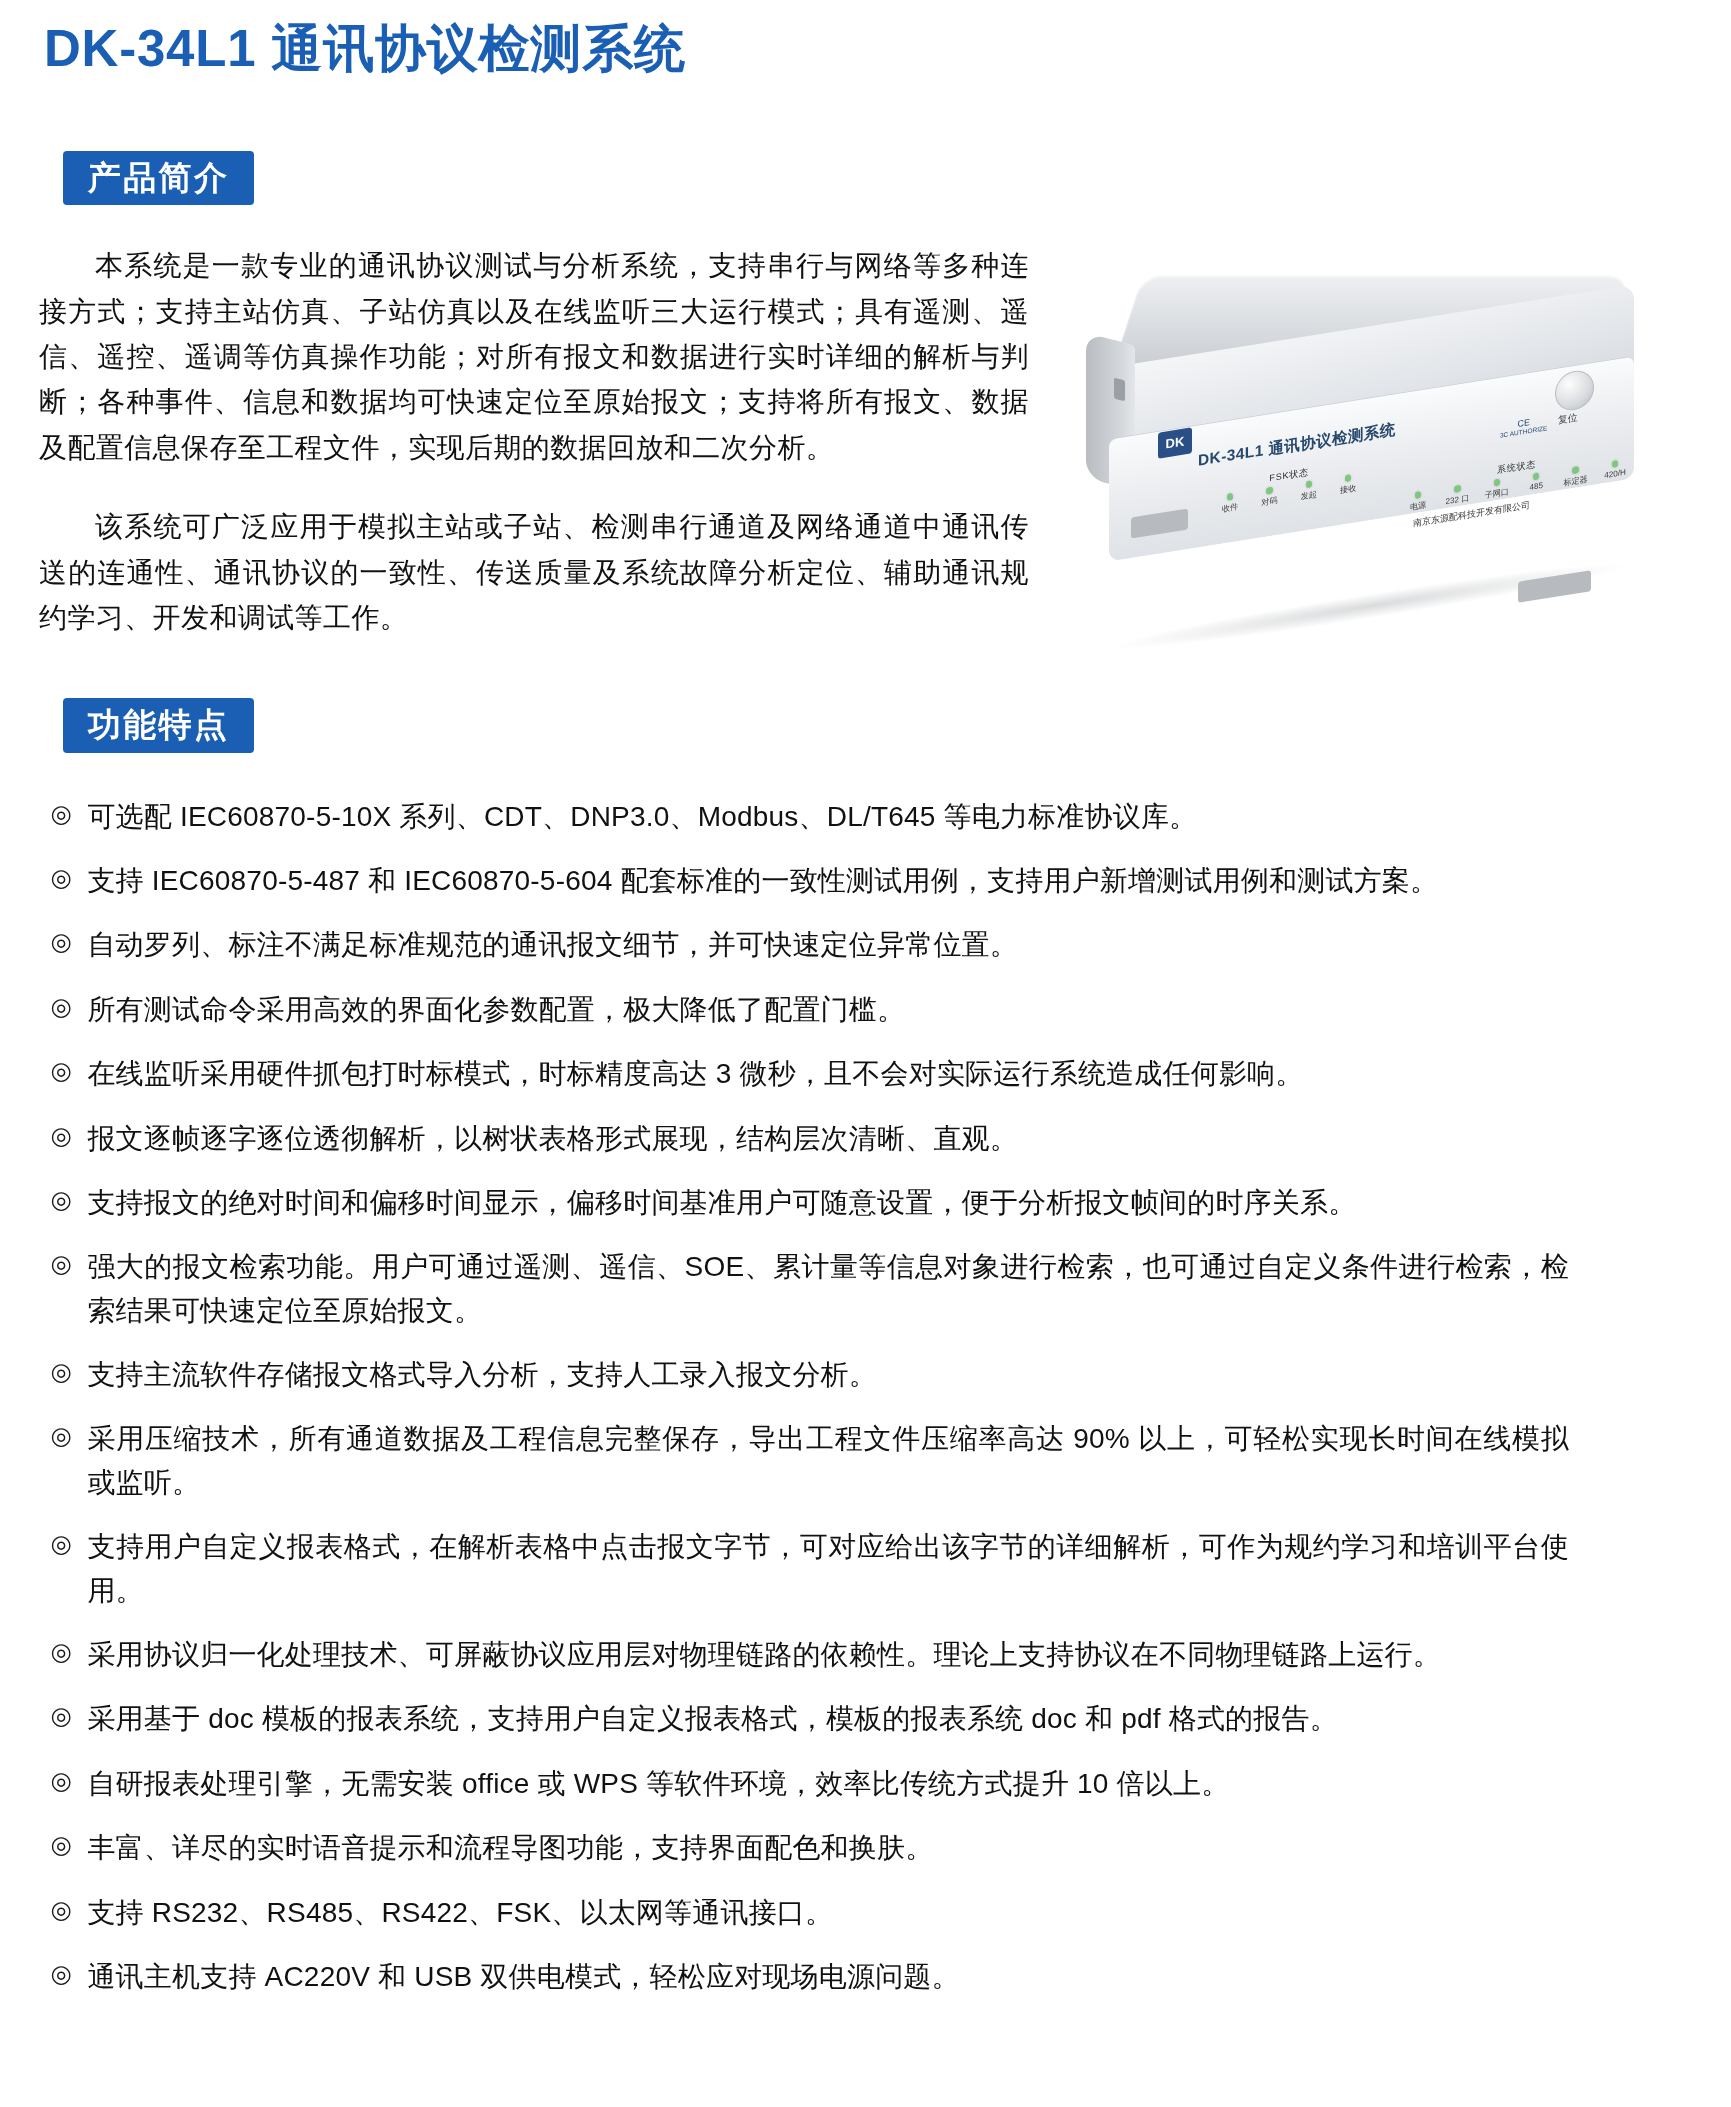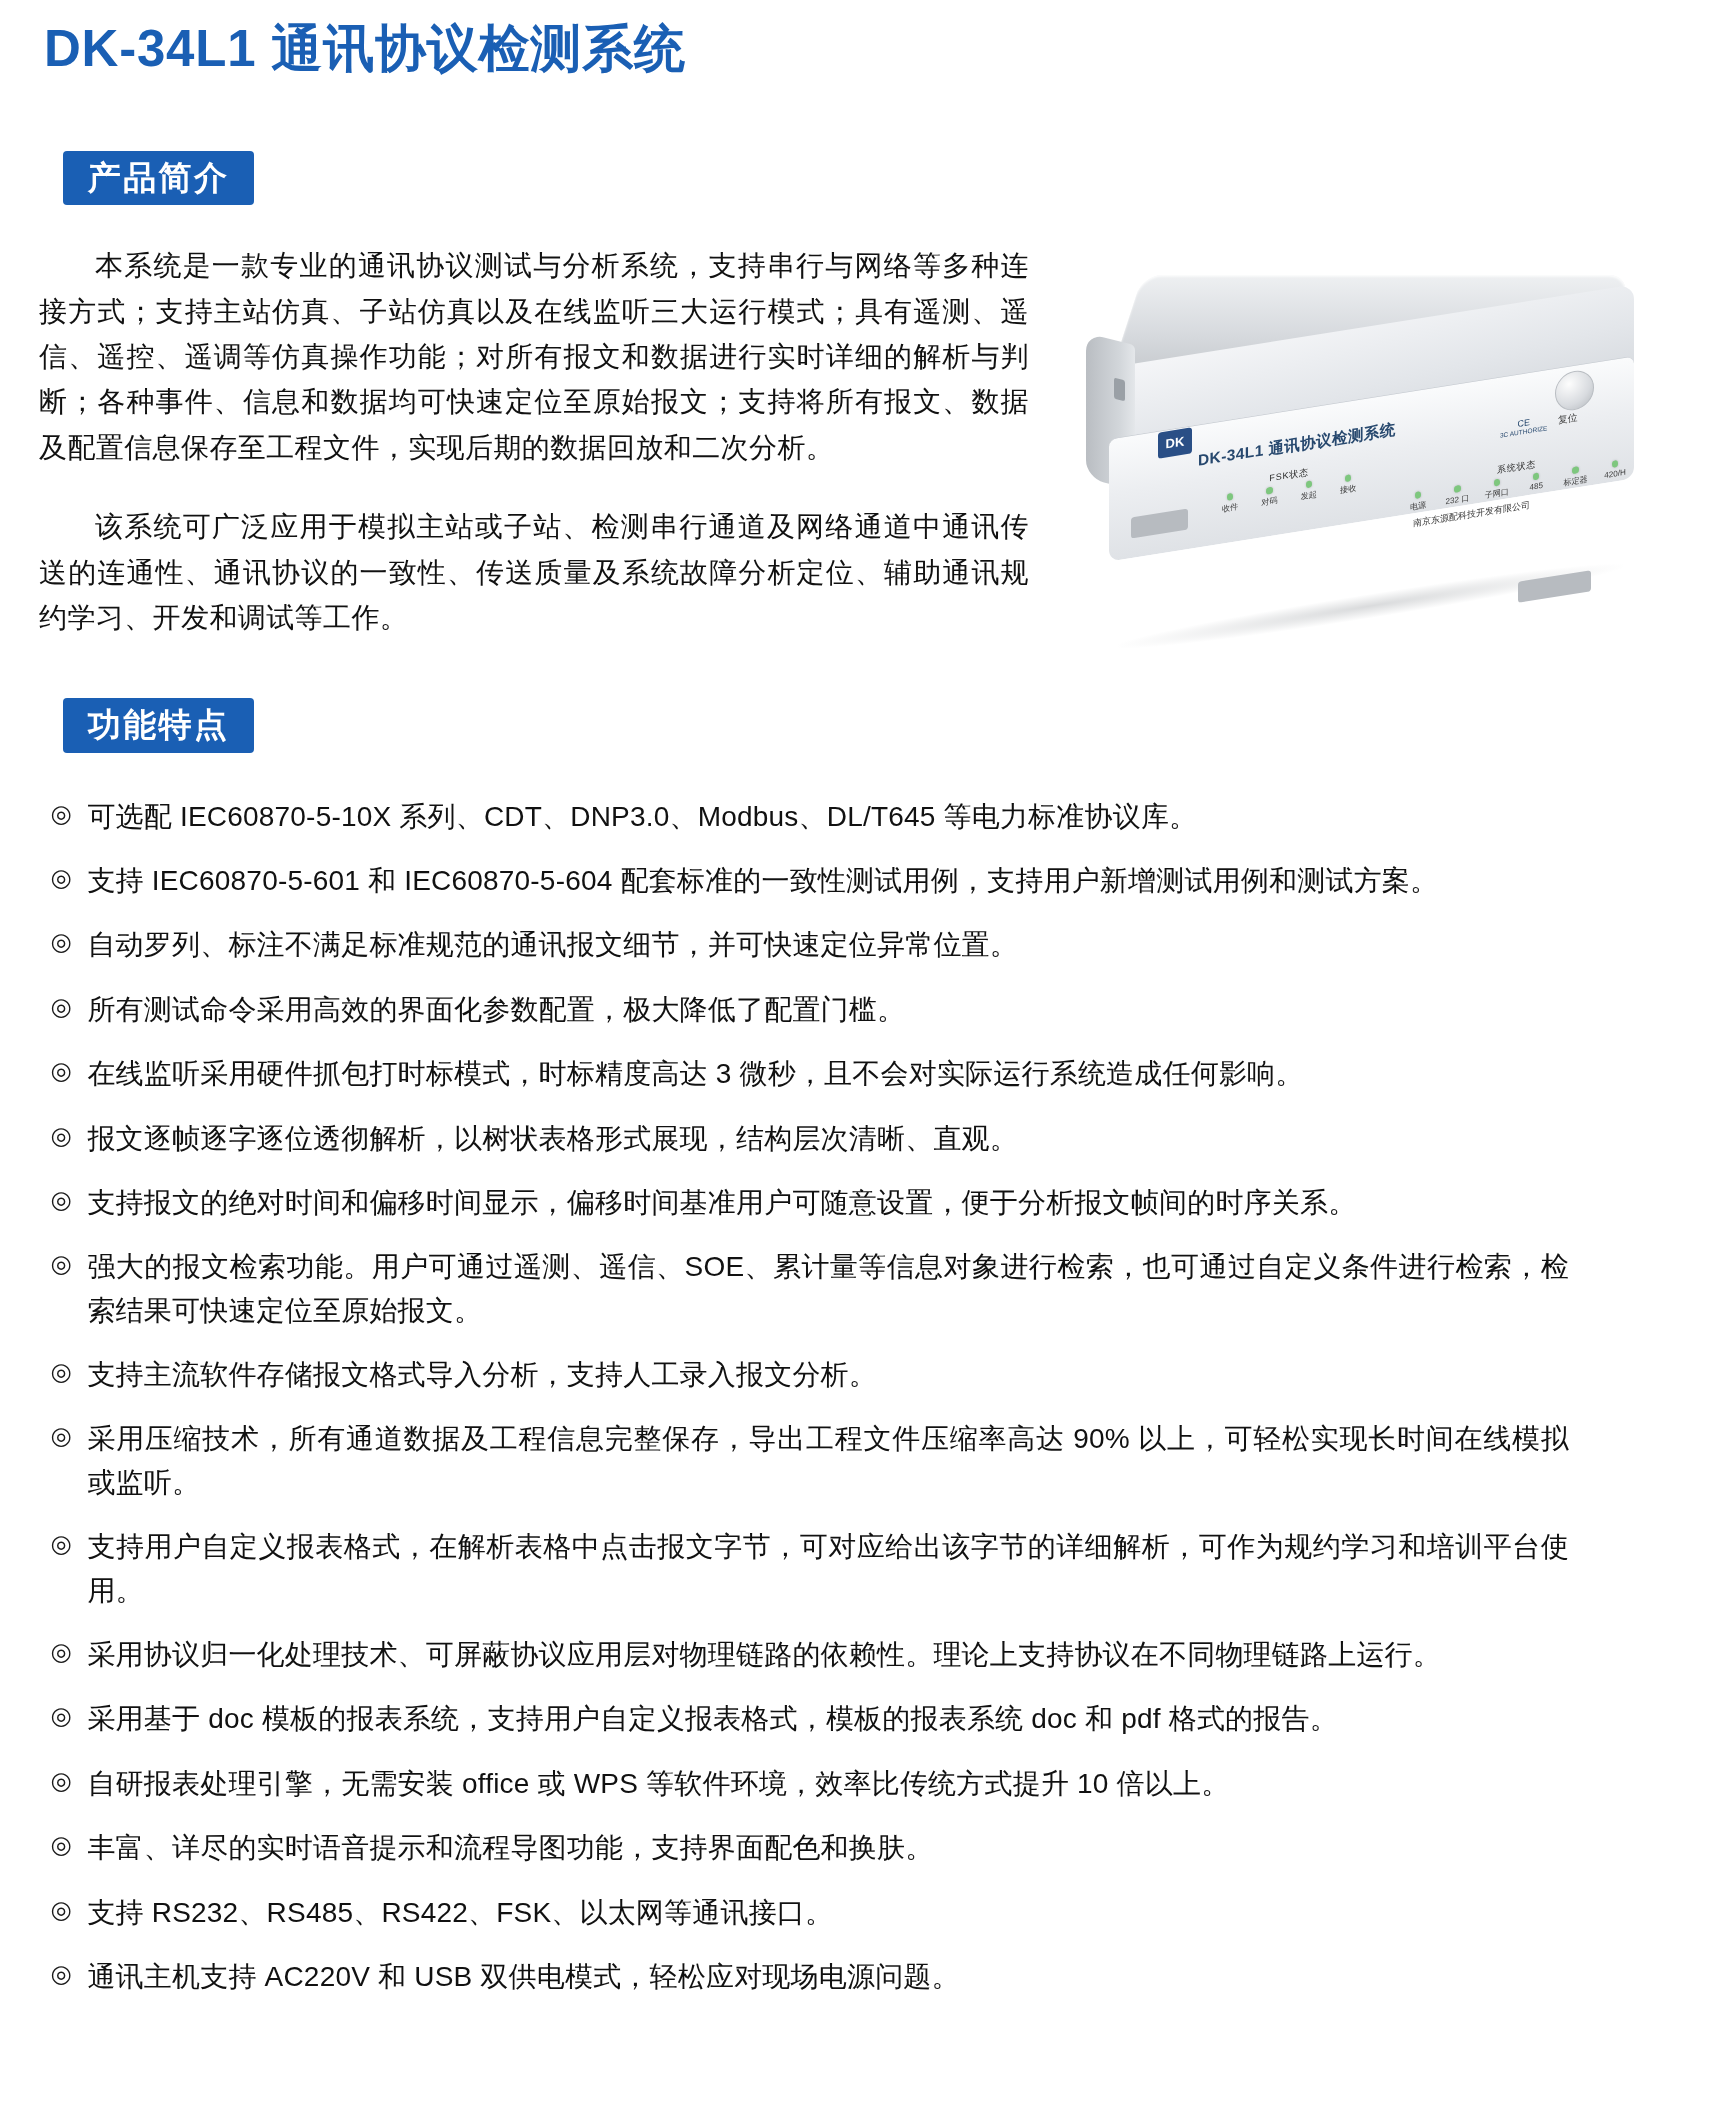--- a/index.html
+++ b/index.html
@@ -339,21 +339,21 @@
   
   <div class="section-banner sec2">功能特点</div>
 
   <div class="features">
     <div class="feature-row">
       <div class="feature-marker">◎</div>
       <div class="feature-text">可选配 IEC60870-5-10X 系列、CDT、DNP3.0、Modbus、DL/T645 等电力标准协议库。</div>
     </div>
     <div class="feature-row">
       <div class="feature-marker">◎</div>
-      <div class="feature-text">支持 IEC60870-5-601 和 IEC60870-5-604 配套标准的一致性测试用例，支持用户新增测试用例和测试方案。</div>
+      <div class="feature-text">支持 IEC60870-5-487 和 IEC60870-5-604 配套标准的一致性测试用例，支持用户新增测试用例和测试方案。</div>
     </div>
     <div class="feature-row">
       <div class="feature-marker">◎</div>
       <div class="feature-text">自动罗列、标注不满足标准规范的通讯报文细节，并可快速定位异常位置。</div>
     </div>
     <div class="feature-row">
       <div class="feature-marker">◎</div>
       <div class="feature-text">所有测试命令采用高效的界面化参数配置，极大降低了配置门槛。</div>
     </div>
     <div class="feature-row">

